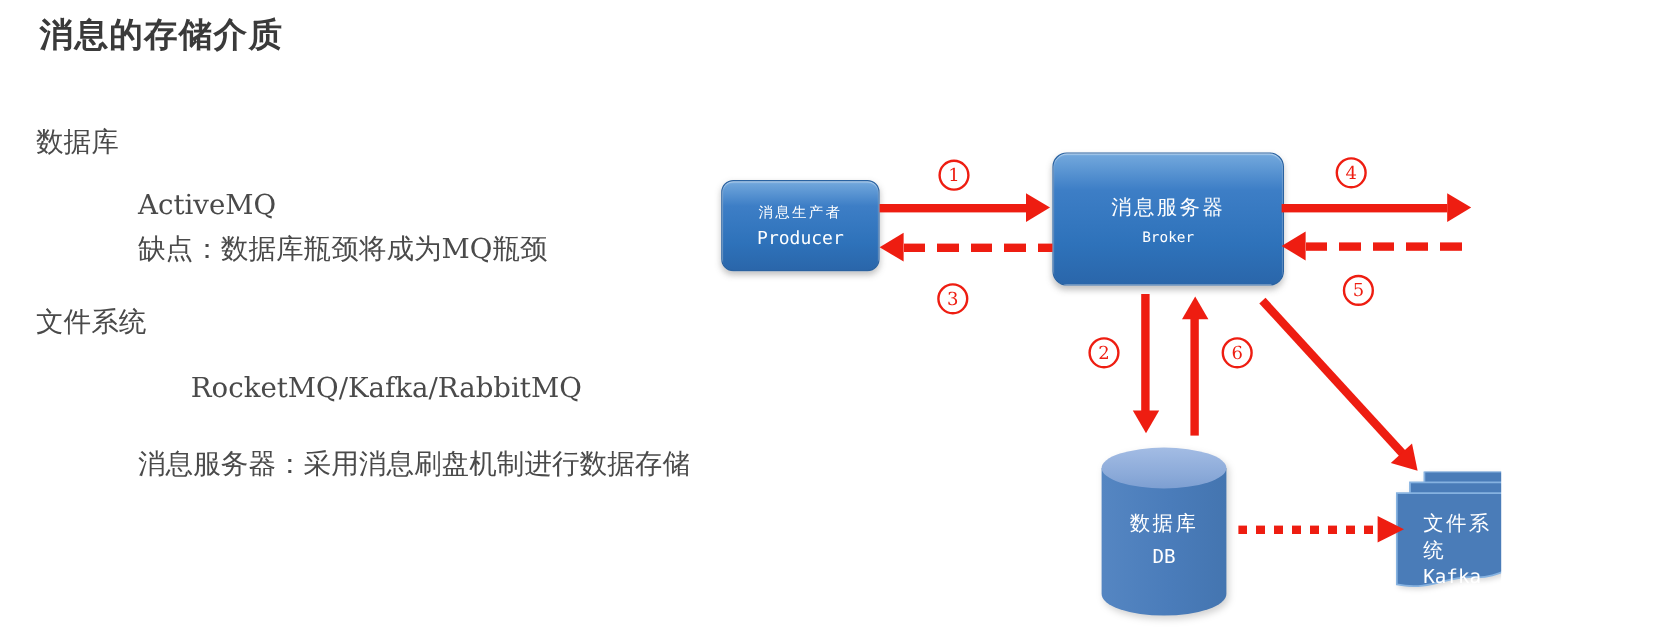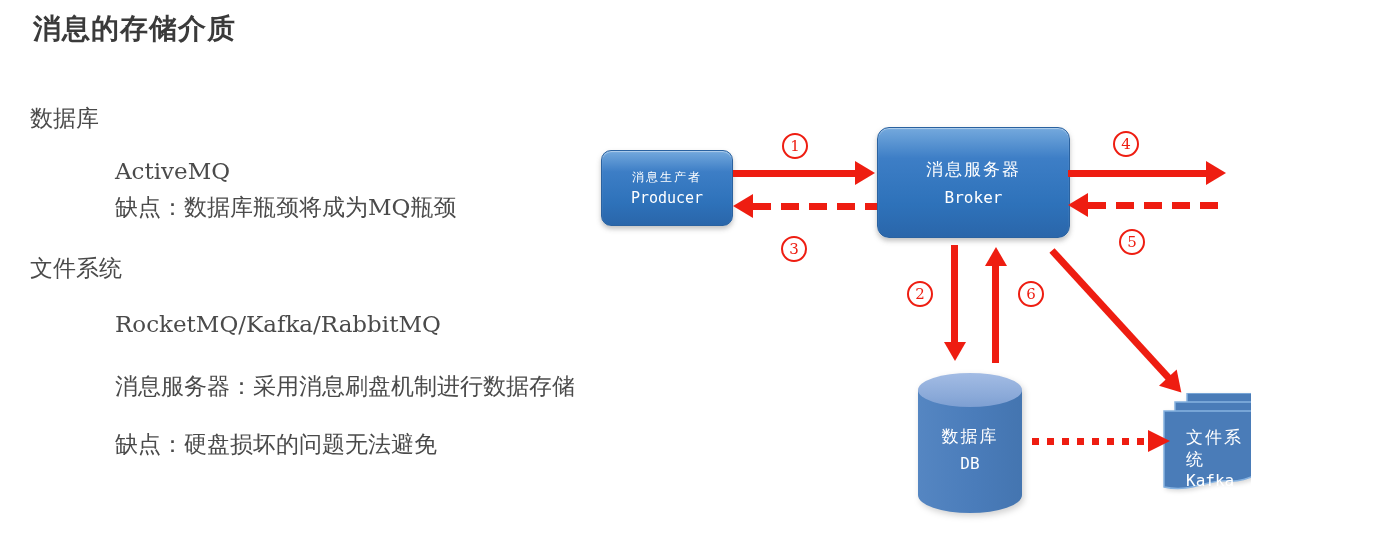--- a/index.html
+++ b/index.html
@@ -20,21 +20,21 @@
   .nodebox {
     position:absolute; border-radius:10px; color:#fff;
     background:linear-gradient(180deg,#74a9dd 0%, #3d7ec6 28%, #2e72ba 70%, #2a66aa 100%);
     border:1px solid #2a62a0;
     box-shadow:0 3px 5px rgba(80,80,80,.35), inset 0 1px 1px rgba(255,255,255,.45);
     display:flex; flex-direction:column; align-items:center; justify-content:center;
   }
   .nodebox .cn { font-size:12px; letter-spacing:2px; }
   .nodebox .en { font-family:"DejaVu Sans Mono", monospace; font-size:15px; margin-top:3px; }
   .nodebox.broker .cn { font-size:17px; }
-  .nodebox.broker .en { font-size:16px; margin-top:7px; }
+  .nodebox.broker .en { font-size:12px; margin-top:7px; }
 
   
   .cyl { position:absolute; left:918px; top:373px; width:104px; height:140px;
          filter:drop-shadow(2px 3px 3px rgba(0,0,0,.18)); }
   .cyl-body { position:absolute; left:0; top:17px; width:104px; height:123px;
          background:linear-gradient(90deg,#5586c2 0%, #4a7cba 55%, #4475b0 100%);
          border-radius:0 0 52px 52px / 0 0 18px 18px; }
   .cyl-top { position:absolute; left:0; top:0; width:104px; height:34px; border-radius:50%;
          background:linear-gradient(180deg,#a3bce4 0%, #8aa9d8 70%, #7d9fd2 100%); }
   .cyl-text { position:absolute; left:0; top:52px; width:104px; text-align:center; color:#fff; }
@@ -83,23 +83,22 @@
 
 <div class="stage">
 
   <div class="title">消息的存储介质</div>
 
   <div class="note h" style="top:103px;">数据库</div>
   <div class="note i" style="top:158px;text-align:center;">ActiveMQ</div>
   <div class="note i" style="top:192px;">缺点：数据库瓶颈将成为MQ瓶颈</div>
 
   <div class="note h" style="top:253px;">文件系统</div>
-  <div class="note i" style="top:311px;">RocketMQ/Kafka/RabbitMQ</div>
+  <div class="note i" style="top:311px;margin-left:44px;">RocketMQ/Kafka/RabbitMQ</div>
   <div class="note i" style="top:371px;">消息服务器：采用消息刷盘机制进行数据存储</div>
-  <div class="note i" style="top:429px;">缺点：硬盘损坏的问题无法避免</div>
 
   <div class="nodebox" style="left:601px; top:150px; width:130px; height:74px;">
     <div class="cn">消息生产者</div>
     <div class="en">Producer</div>
   </div>
 
   <div class="nodebox broker" style="left:877px; top:127px; width:191px; height:109px; border-radius:12px;">
     <div class="cn">消息服务器</div>
     <div class="en">Broker</div>
   </div>

